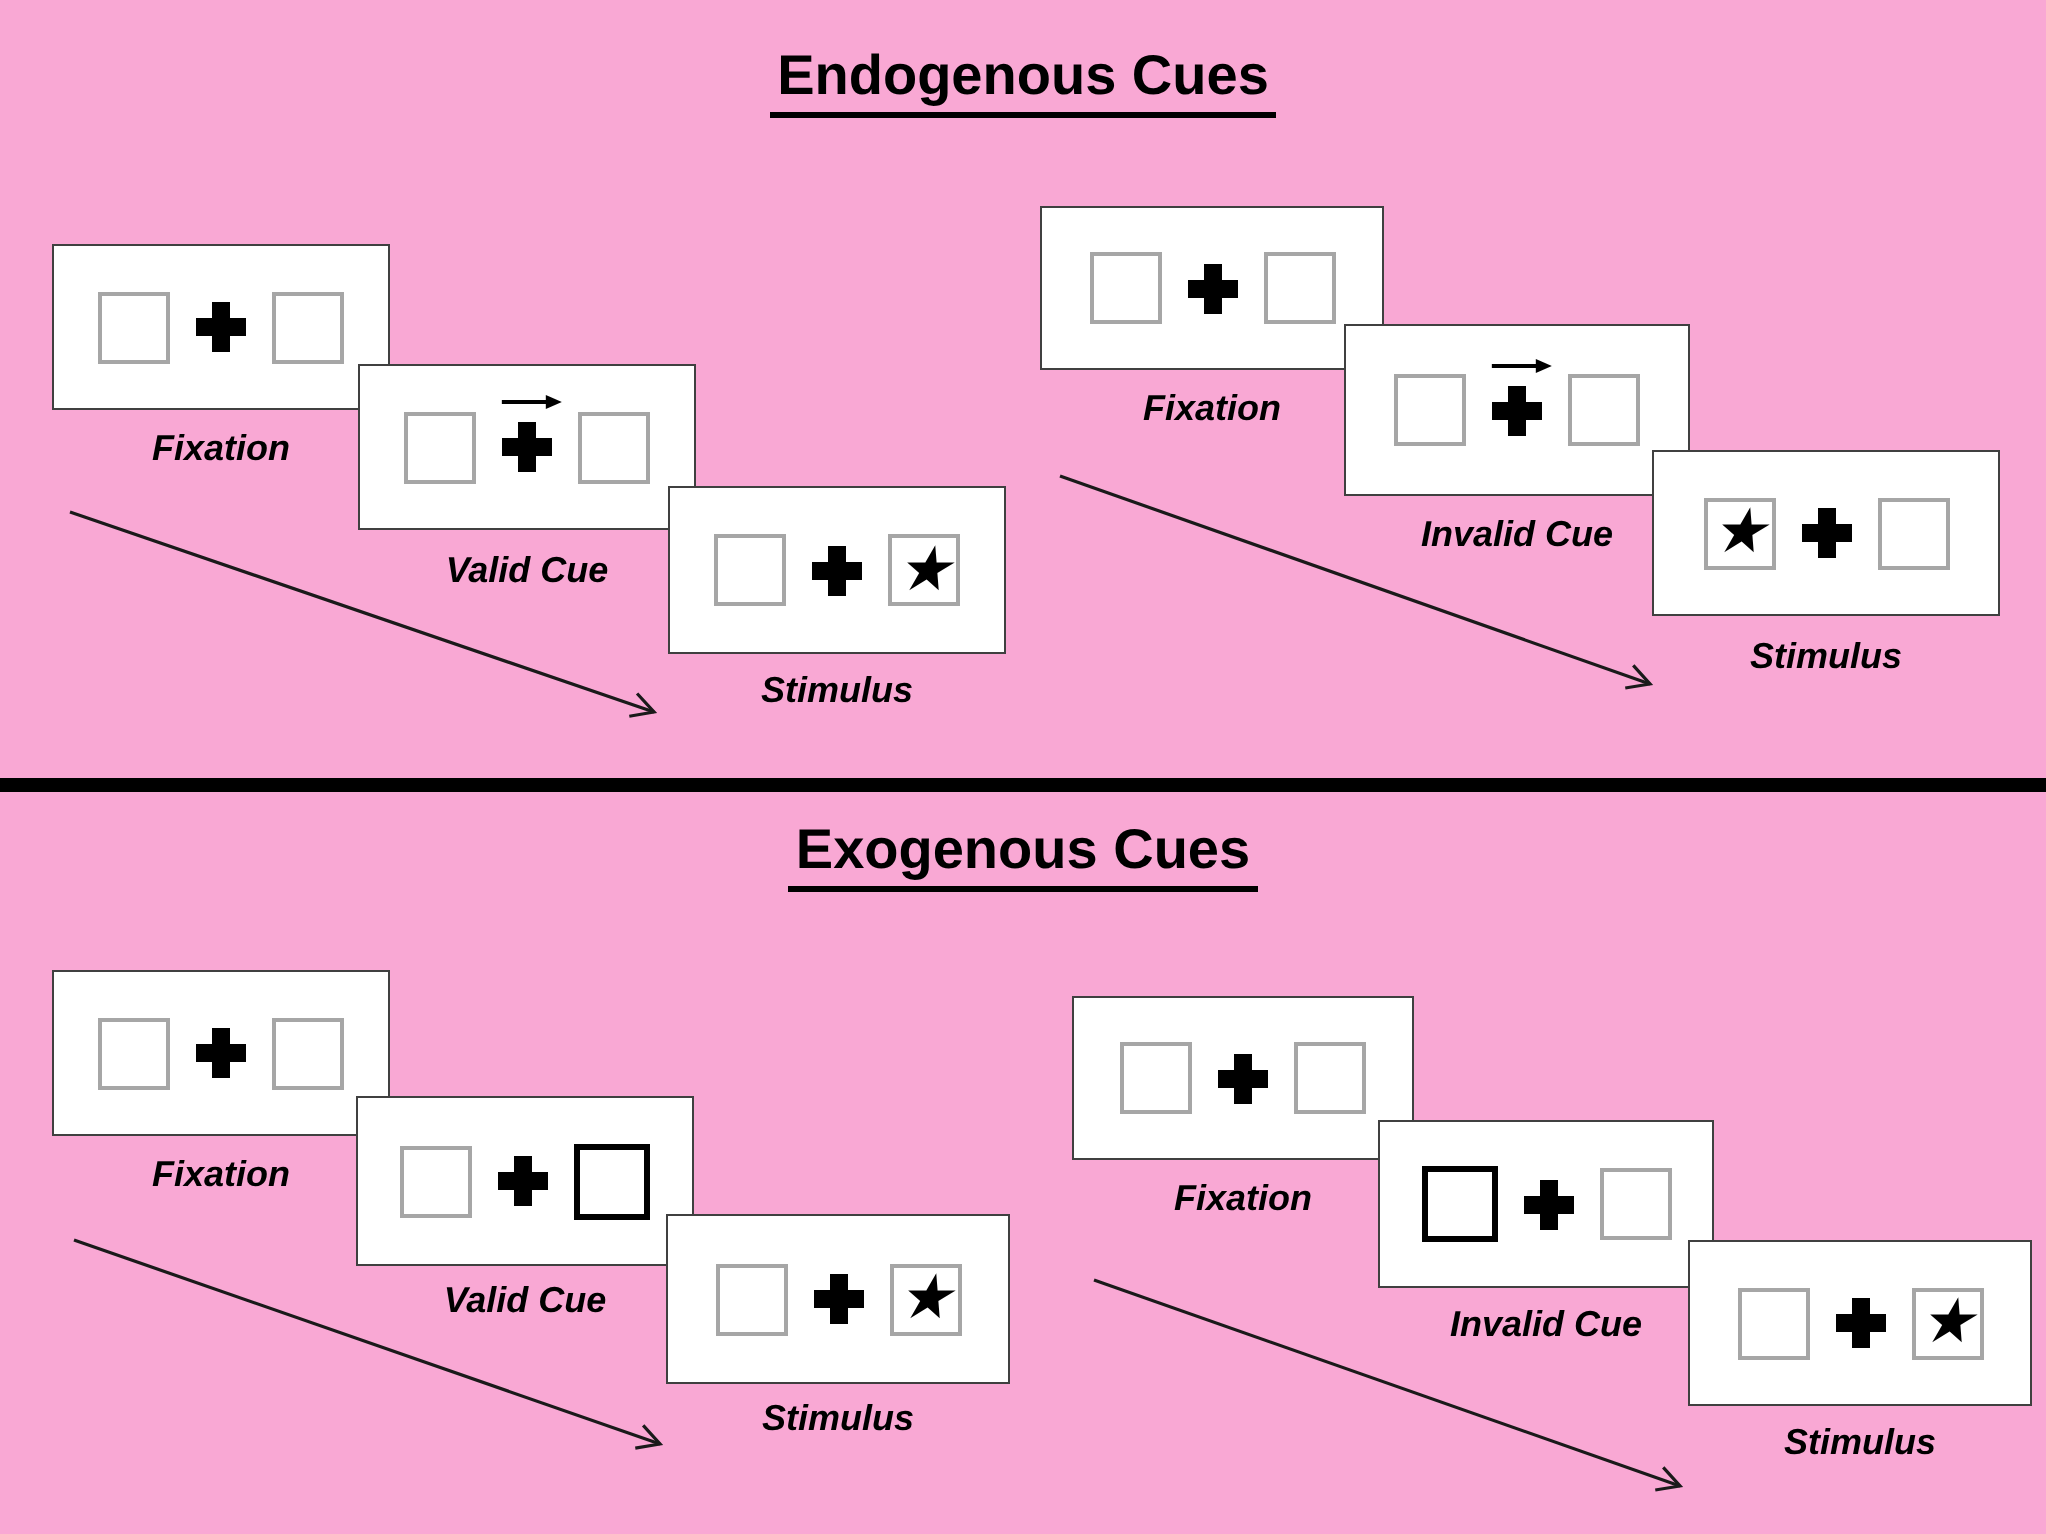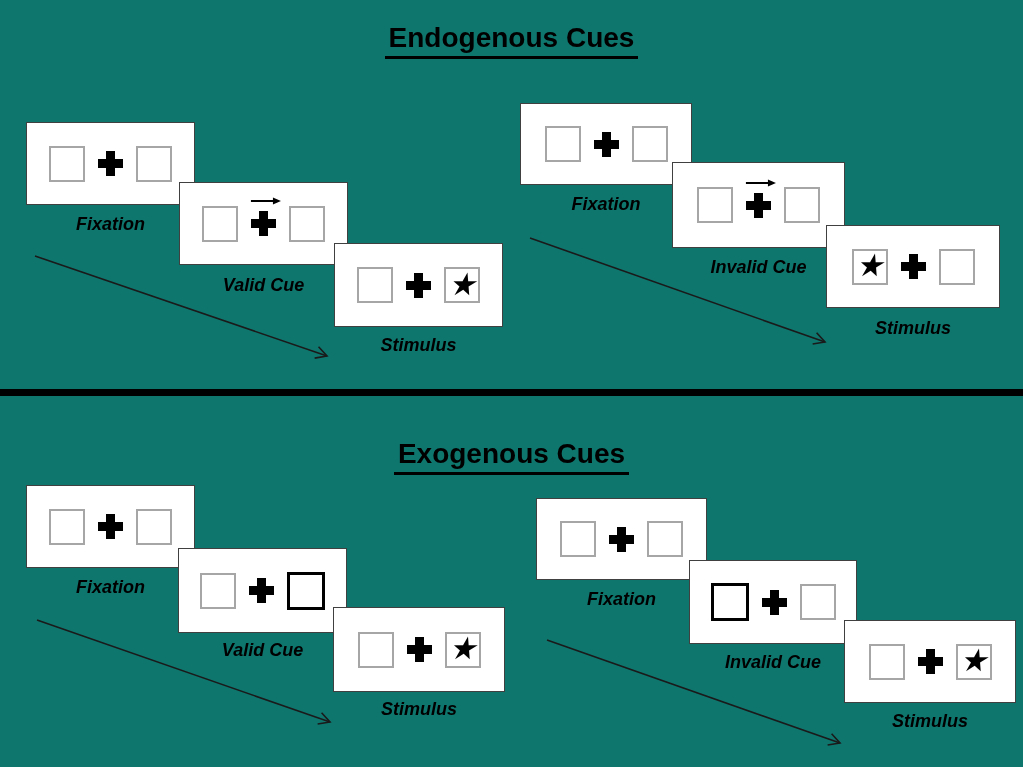--- a/index.html
+++ b/index.html
@@ -1,20 +1,20 @@
 <!DOCTYPE html>
 <html><head>
 <meta charset="utf-8">
 <style>
   html, body { margin: 0; padding: 0; background: #ffffff; }
   .canvas {
     position: relative;
     width: 1023px;
     height: 767px;
-    background: #0f766e;
+    background: #f9a8d4;
     overflow: hidden;
     font-family: "Liberation Sans", sans-serif;
     color: #000000;
   }
 
   
   .title-row {
     position: absolute;
     left: 0;
     width: 100%;
@@ -125,21 +125,21 @@
   .panel, .step-label { z-index: 2; font-style: italic; }
 </style>
 </head>
 <body>
 
 <div class="canvas">
 
   <div class="title-row" style="top: 23px;">
     <span class="section-title">Endogenous Cues</span>
   </div>
-  <div class="title-row" style="top: 439px;">
+  <div class="title-row" style="top: 410px;">
     <span class="section-title">Exogenous Cues</span>
   </div>
 
   <div class="separator"></div>
 
   <svg class="arrows-overlay" width="1023" height="767" viewBox="0 0 1023 767">
     <defs>
       <marker id="ah" markerWidth="18" markerHeight="16" refX="13" refY="7" orient="auto" markerUnits="userSpaceOnUse">
         <path d="M2,1 L13,7 L2,13" fill="none" stroke="#1a1a1a" stroke-width="1.6"></path>
       </marker>

